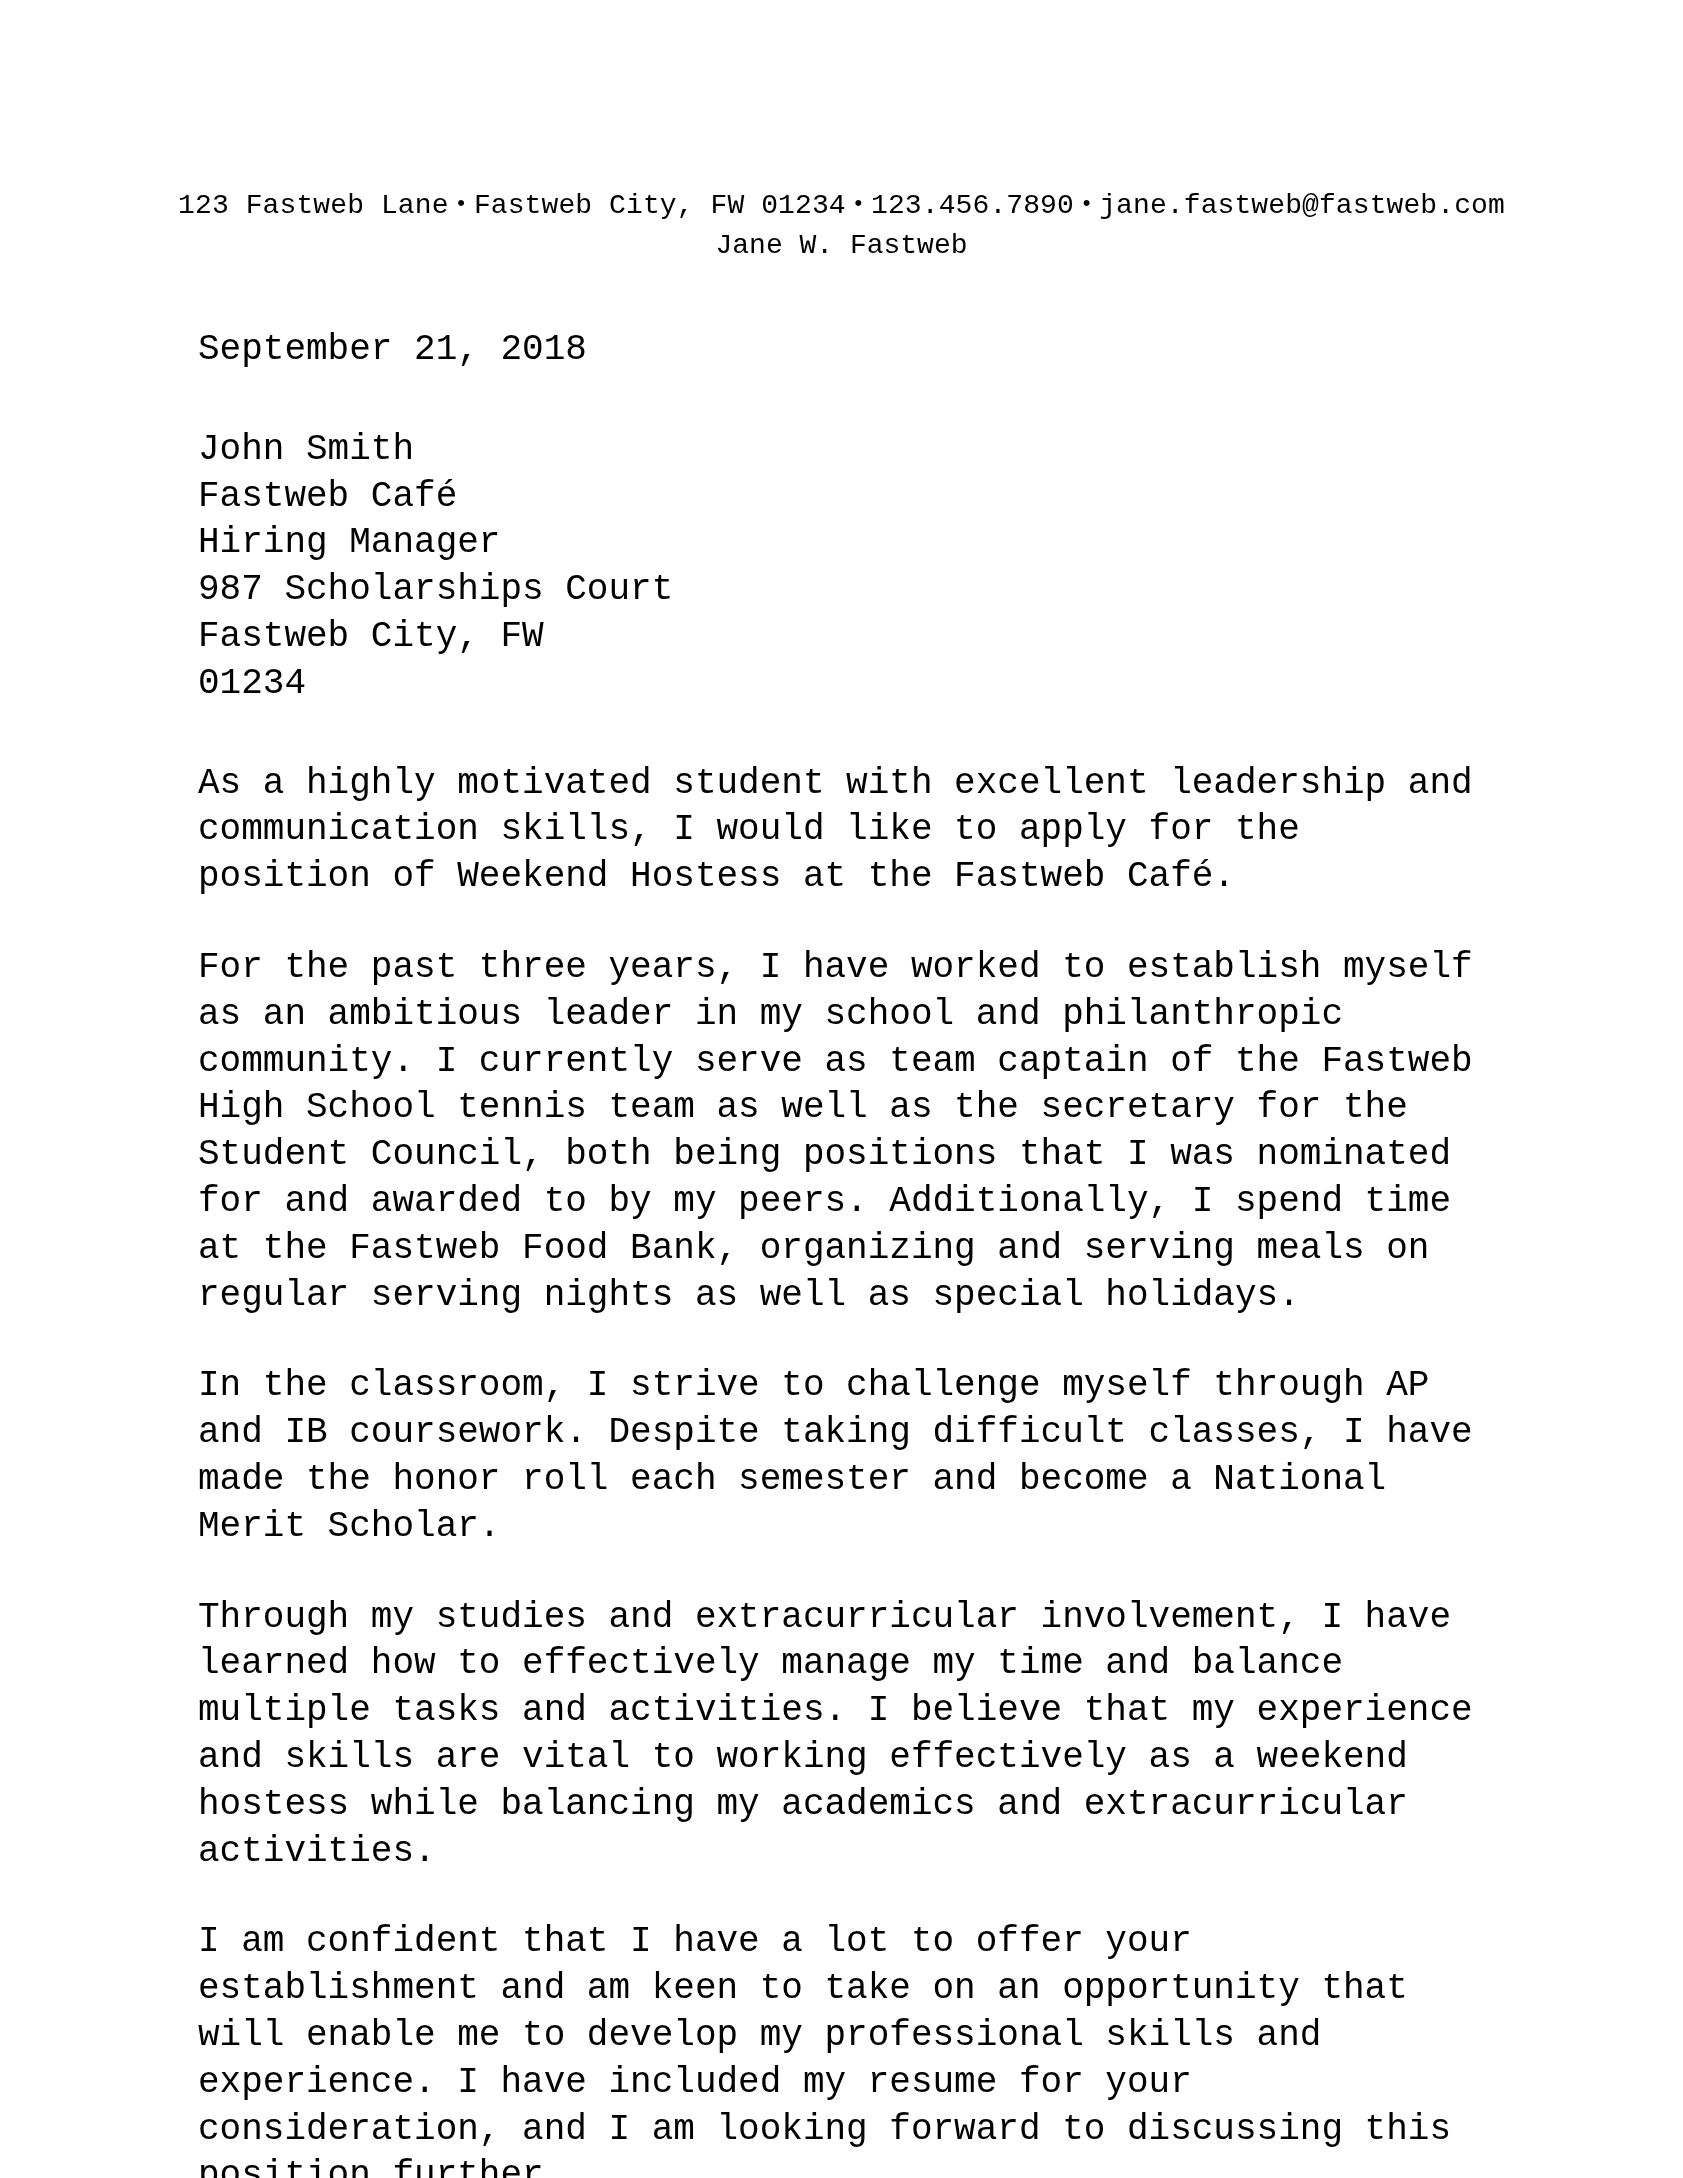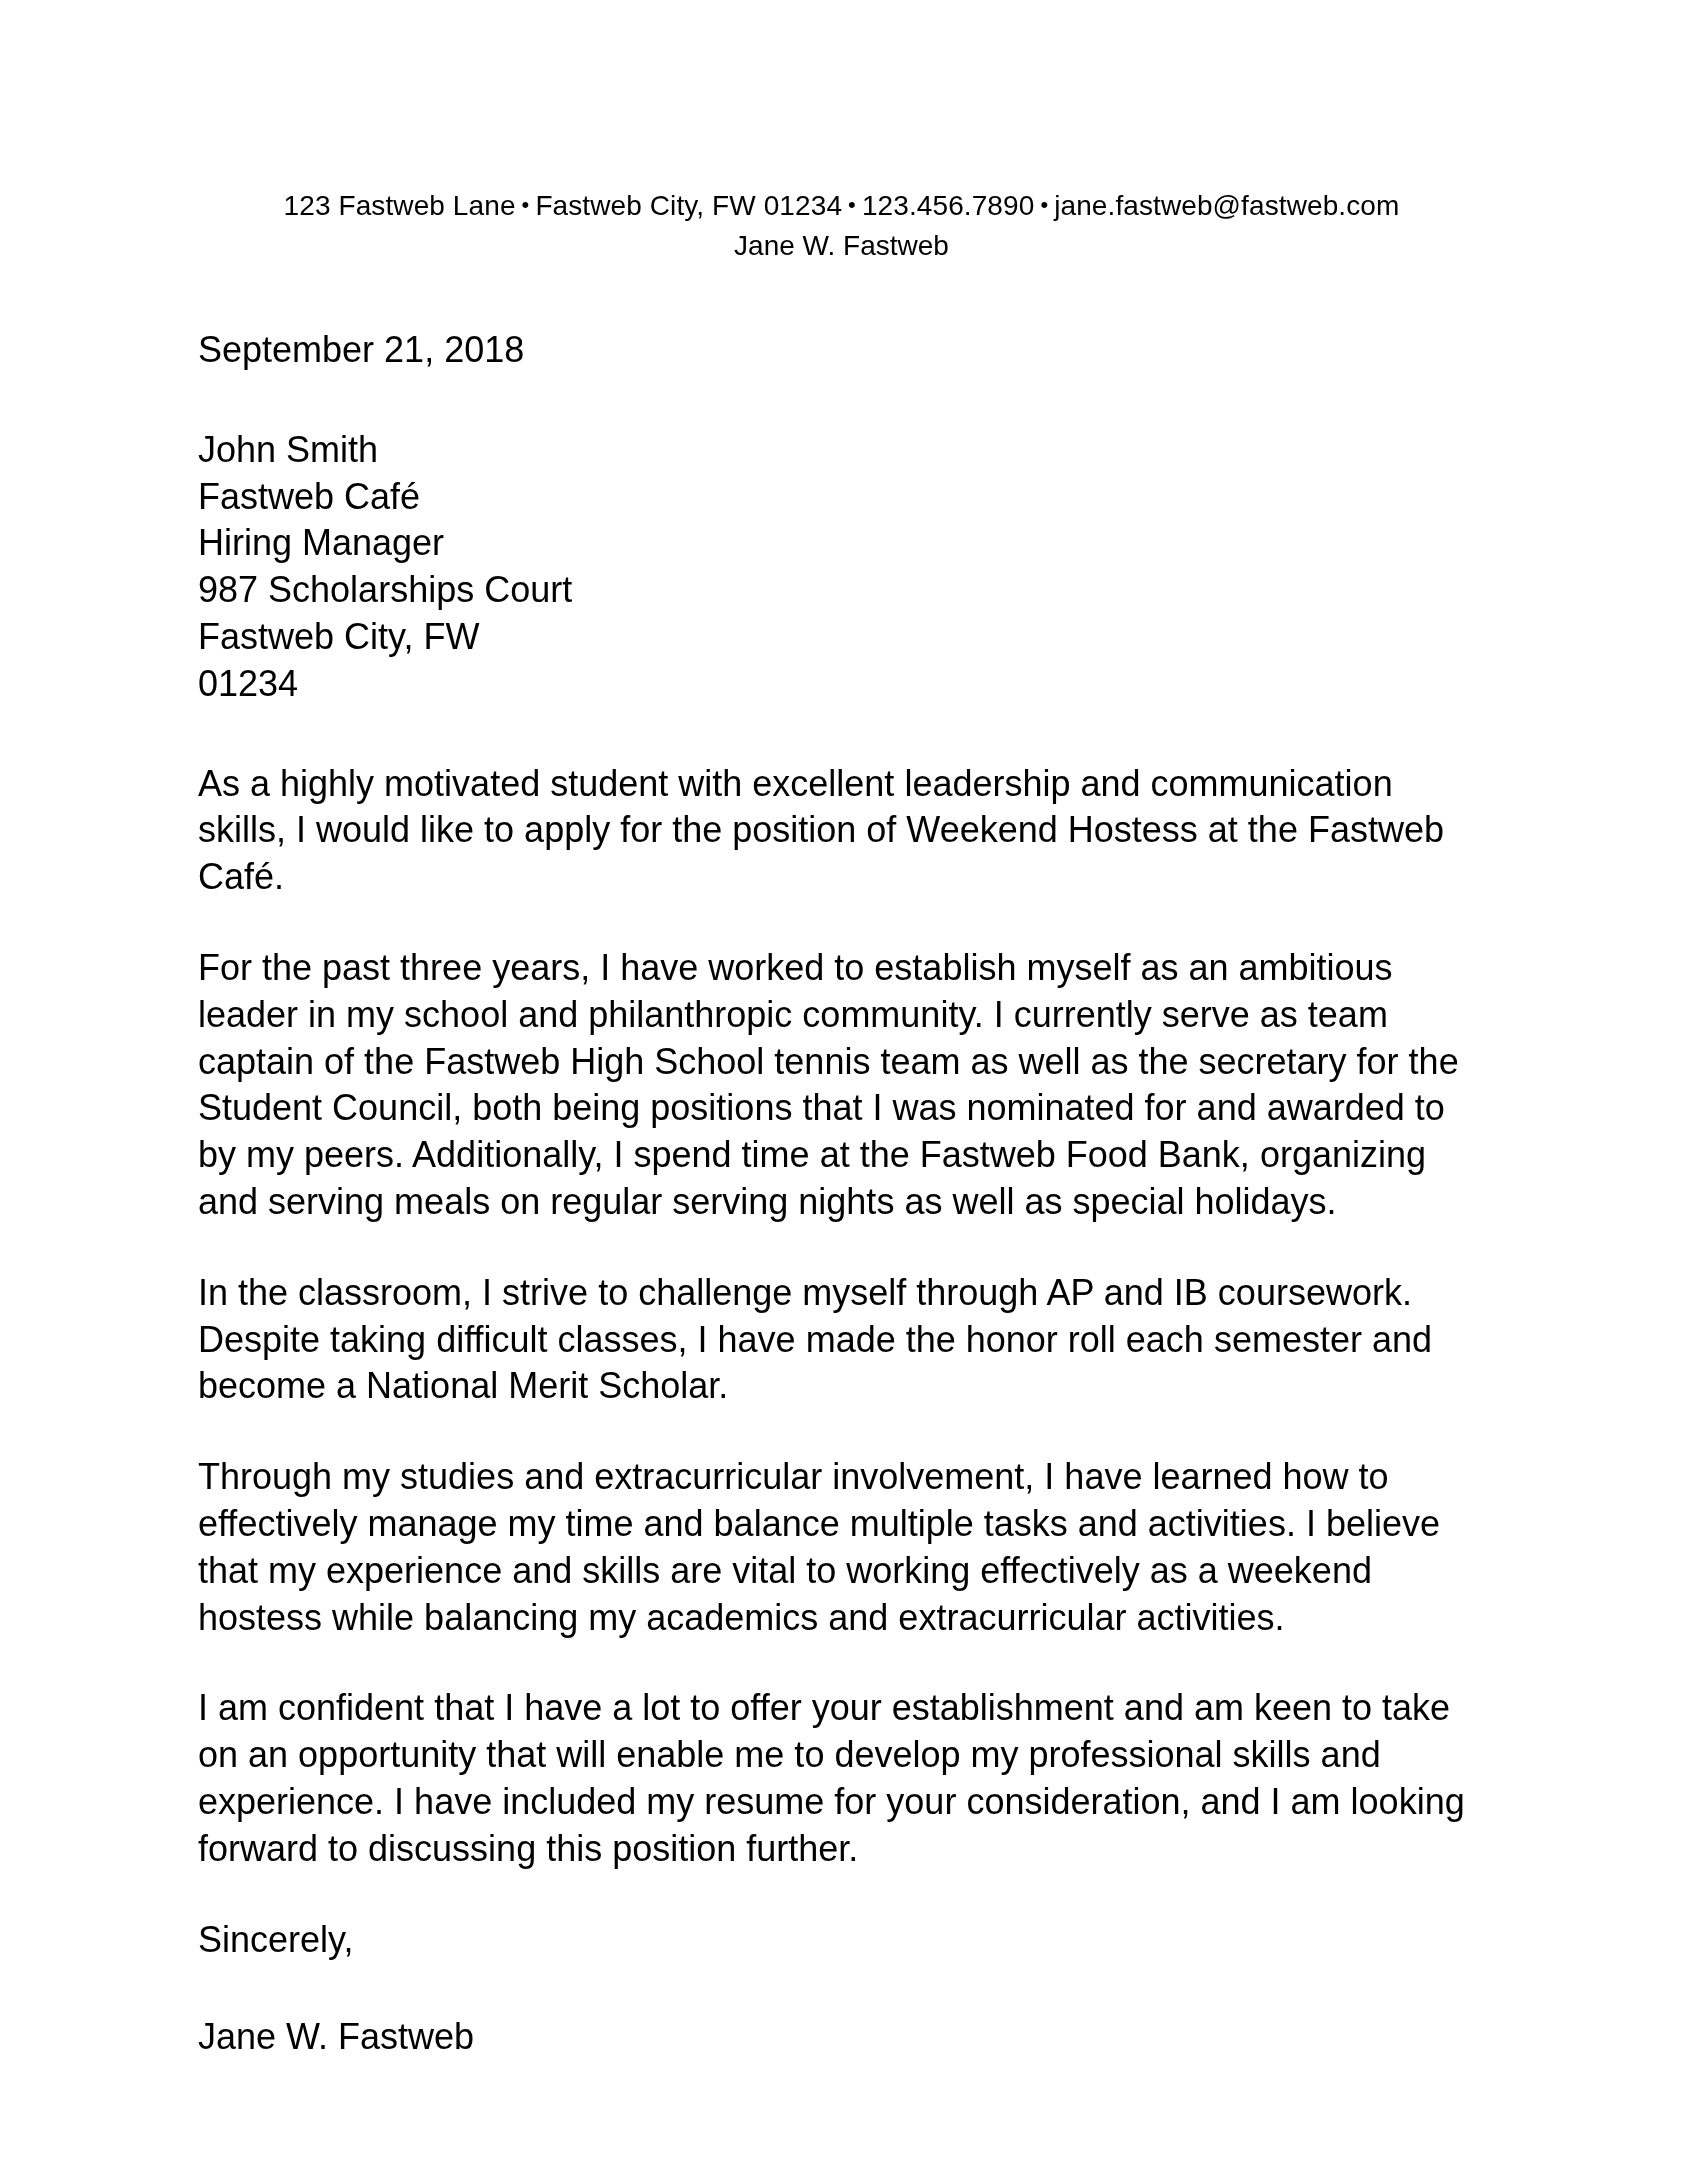--- a/index.html
+++ b/index.html
@@ -8,21 +8,21 @@
     padding: 0;
     background: #ffffff;
   }
   .page {
     position: relative;
     width: 1683px;
     height: 2178px;
     background: #ffffff;
     margin: 0 auto;
     overflow: hidden;
-    font-family: Liberation Sans, sans-serif;
+    font-family: Liberation Mono, monospace;
     color: #000000;
     -webkit-font-smoothing: antialiased;
   }
 
   
   .letterhead {
     position: absolute;
     left: 0;
     right: 0;
     top: 188px;

